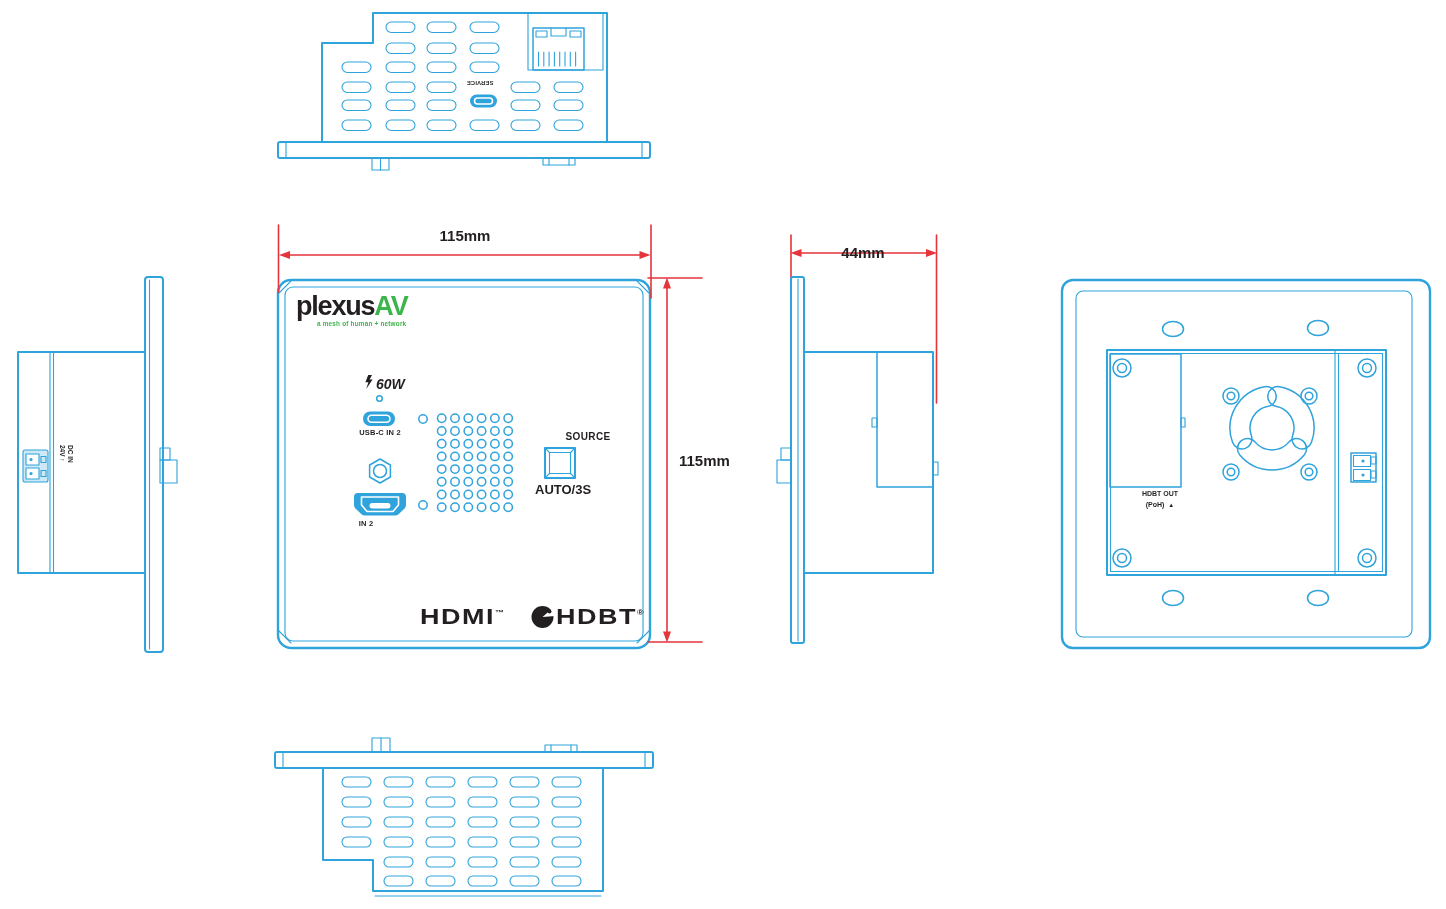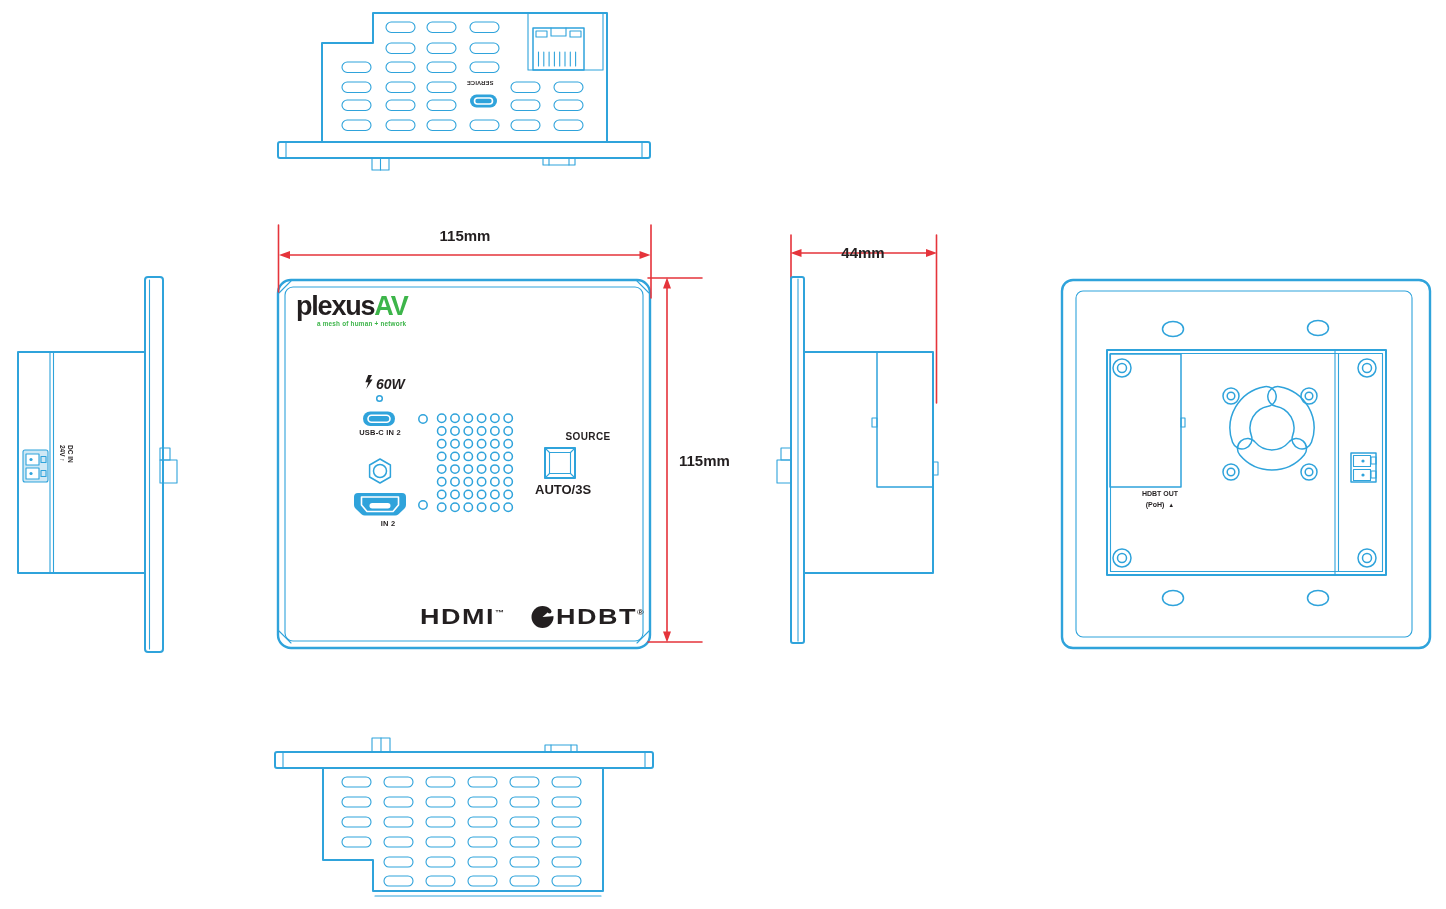--- a/index.html
+++ b/index.html
@@ -213,21 +213,21 @@
 
   <div class="lbl" style="left:296px;top:291px">
     <span class="logo-main"><span>plexus</span><span class="logo-accent">AV</span></span>
   </div>
   <div class="lbl logo-tag" style="left:317px;top:320px">a mesh of human + network</div>
   <svg style="left:364px;top:375px" width="10" height="14" viewBox="0 0 10 14">
     <path class="inkf" d="M4.2,0 H8 L5.6,4.6 H8.6 L2.2,14 L4.4,7.2 H1.4 Z"></path>
   </svg>
   <div class="lbl" style="left:376px;top:376px;font-size:14px;font-style:italic">60W</div>
   <div class="lbl ctr tiny" style="left:350px;top:428px;width:60px">USB-C IN 2</div>
-  <div class="lbl ctr tiny" style="left:368px;top:519px;width:40px">IN 2</div>
+  <div class="lbl ctr tiny" style="left:346px;top:519px;width:40px">IN 2</div>
   <div class="lbl ctr" style="left:562px;top:431px;width:52px;font-size:10px;letter-spacing:.4px">SOURCE</div>
   <div class="lbl ctr" style="left:535px;top:482px;width:52px;font-size:13px">AUTO/3S</div>
   <div class="lbl brand" style="left:420px;top:604px">
     <span>HDMI</span><span class="sup">™</span>
   </div>
   <svg style="left:531px;top:605px" width="24" height="24" viewBox="0 0 24 24">
     <circle class="inkf" cx="11.5" cy="12" r="11"></circle>
     <path class="wf" d="M11.5,12 L23.5,1.5 L24,11 Z"></path>
     <circle class="inkf" cx="18.5" cy="6.5" r="2"></circle>
   </svg>

